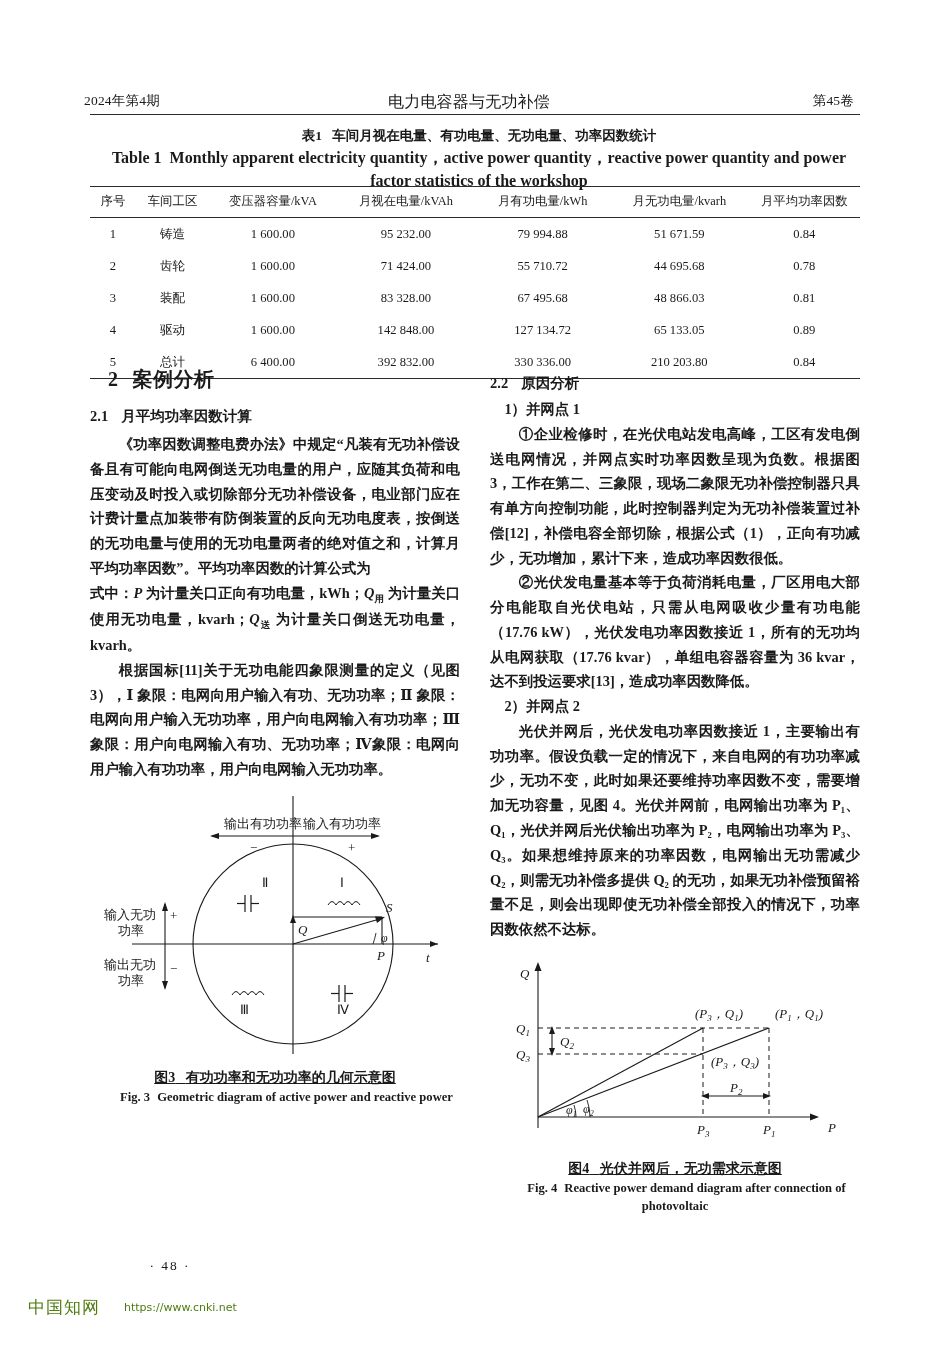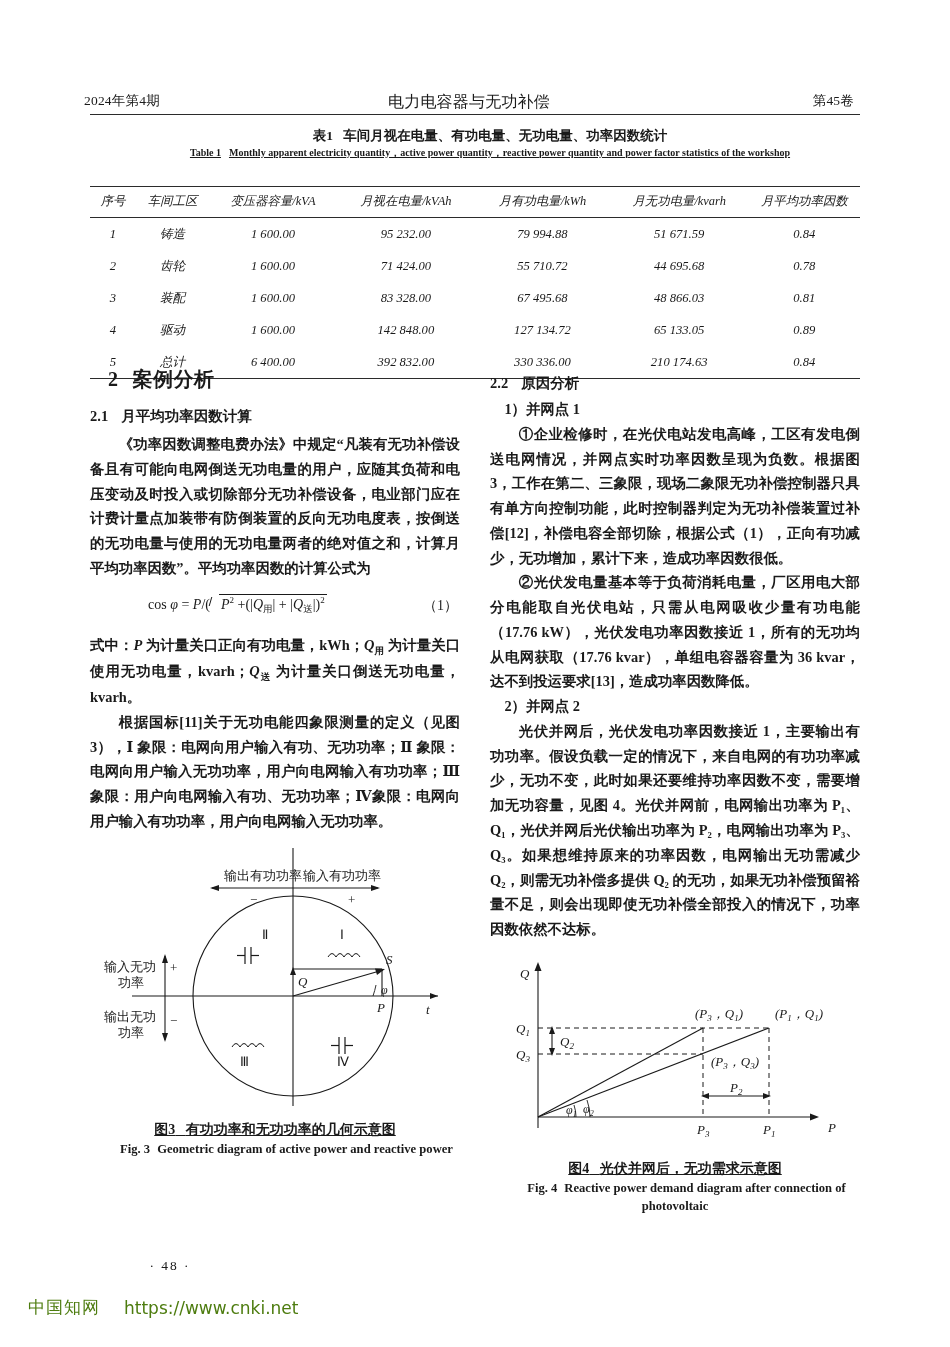--- a/index.html
+++ b/index.html
@@ -19,29 +19,29 @@
     display:flex;justify-content:space-between;align-items:baseline;
     font-size:13.5px;letter-spacing:.2px;
   }
   .runhead .mid{position:absolute;left:0;right:0;text-align:center;font-size:16px;}
   .rule{
     position:absolute;left:90px;top:114px;width:770px;height:1px;background:#2b2b2b;
   }
 
   
   .tbl-cap{
-    position:absolute;left:105px;top:126px;width:770px;text-align:center;
+    position:absolute;left:94px;top:126px;width:770px;text-align:center;
     font-weight:bold;font-size:13px;line-height:1.45;
   }
   .tbl-cap .cn{font-size:13.5px;}
-  .tbl-cap .en{font-size:10px;display:block;text-decoration:underline;}
+  .tbl-cap .en{font-size:16px;display:block;}
   .tbl-cap .en .lbl{margin-right:8px;}
 
   
-  .tbl-wrap{position:absolute;left:90px;top:186px;width:770px;font-style:italic;}
+  .tbl-wrap{position:absolute;left:90px;top:186px;width:770px;}
   table.stat{
     width:770px;border-collapse:collapse;font-size:12.6px;
   }
   table.stat thead th{
     font-weight:normal;padding:6px 2px 7px;text-align:center;
     border-top:1.6px solid #2b2b2b;border-bottom:0.9px solid #2b2b2b;
     font-size:12.4px;white-space:nowrap;
   }
   table.stat tbody td{
     padding:7.5px 2px;text-align:center;font-size:12.6px;white-space:nowrap;
@@ -107,21 +107,21 @@
     position:absolute;left:90px;top:1258px;width:160px;text-align:center;
     font-size:13.5px;letter-spacing:2px;
   }
 
   
   .wm{
     position:absolute;left:28px;top:1296px;display:flex;align-items:center;gap:24px;
     color:#4d7c0f;font-family:"DejaVu Sans","Liberation Sans",sans-serif;
   }
   .wm .wm-cn{font-size:17px;letter-spacing:1px;}
-  .wm .wm-url{font-size:17px;}
+  .wm .wm-url{font-size:11px;}
 </style>
 </head>
 <body>
 
 <div class="page">
 
   <div class="runhead">
     <span>2024年第4期</span>
     <span class="mid">电力电容器与无功补偿</span>
     <span>第45卷</span>
@@ -186,45 +186,39 @@
           <td>127 134.72</td>
           <td>65 133.05</td>
           <td>0.89</td>
         </tr>
         <tr>
           <td>5</td>
           <td>总计</td>
           <td>6 400.00</td>
           <td>392 832.00</td>
           <td>330 336.00</td>
-          <td>210 174.63</td>
+          <td>210 203.80</td>
           <td>0.84</td>
         </tr>
       </tbody>
     </table>
   </div>
 
   <div class="colL">
 
     <h2 class="sec">
       <span class="num">2</span><span>案例分析</span>
     </h2>
 
     <h3 class="sub">
       <span class="num">2.1</span><span>月平均功率因数计算</span>
     </h3>
 
     <p class="para">《功率因数调整电费办法》中规定“凡装有无功补偿设备且有可能向电网倒送无功电量的用户，应随其负荷和电压变动及时投入或切除部分无功补偿设备，电业部门应在计费计量点加装带有防倒装置的反向无功电度表，按倒送的无功电量与使用的无功电量两者的绝对值之和，计算月平均功率因数”。平均功率因数的计算公式为</p>
 
-    <div class="formula">
-      <span class="fx">
-        cos&nbsp;<i>φ</i>&nbsp;=&nbsp;<i>P</i>/(<span class="rad"><span class="radbar"><i>P</i><sup style="font-size:9px">2</sup>&nbsp;+(|<i>Q</i><span class="sb">用</span>|&nbsp;+&nbsp;|<i>Q</i><span class="sb">送</span>|)<sup style="font-size:9px">2</sup></span></span>
-      </span>
-      <span class="num">（1）</span>
-    </div>
 
     <p class="para noind"><span>式中：</span><i>P</i> <span>为计量关口正向有功电量，kWh；</span><i>Q</i><span class="sb">用</span> <span>为计量关口使用无功电量，kvarh；</span><i>Q</i><span class="sb">送</span> <span>为计量关口倒送无功电量，kvarh。</span></p>
 
     <p class="para">根据国标[11]关于无功电能四象限测量的定义（见图 3），Ⅰ 象限：电网向用户输入有功、无功功率；Ⅱ 象限：电网向用户输入无功功率，用户向电网输入有功功率；Ⅲ 象限：用户向电网输入有功、无功功率；Ⅳ象限：电网向用户输入有功功率，用户向电网输入无功功率。</p>
 
     <div class="fig" style="margin-top:10px;">
       <svg width="370" height="268" viewBox="0 0 370 268">
         <g stroke="#1a1a1a" fill="none" stroke-width="1.1">
 
           <line x1="203" y1="4" x2="203" y2="262"></line>

